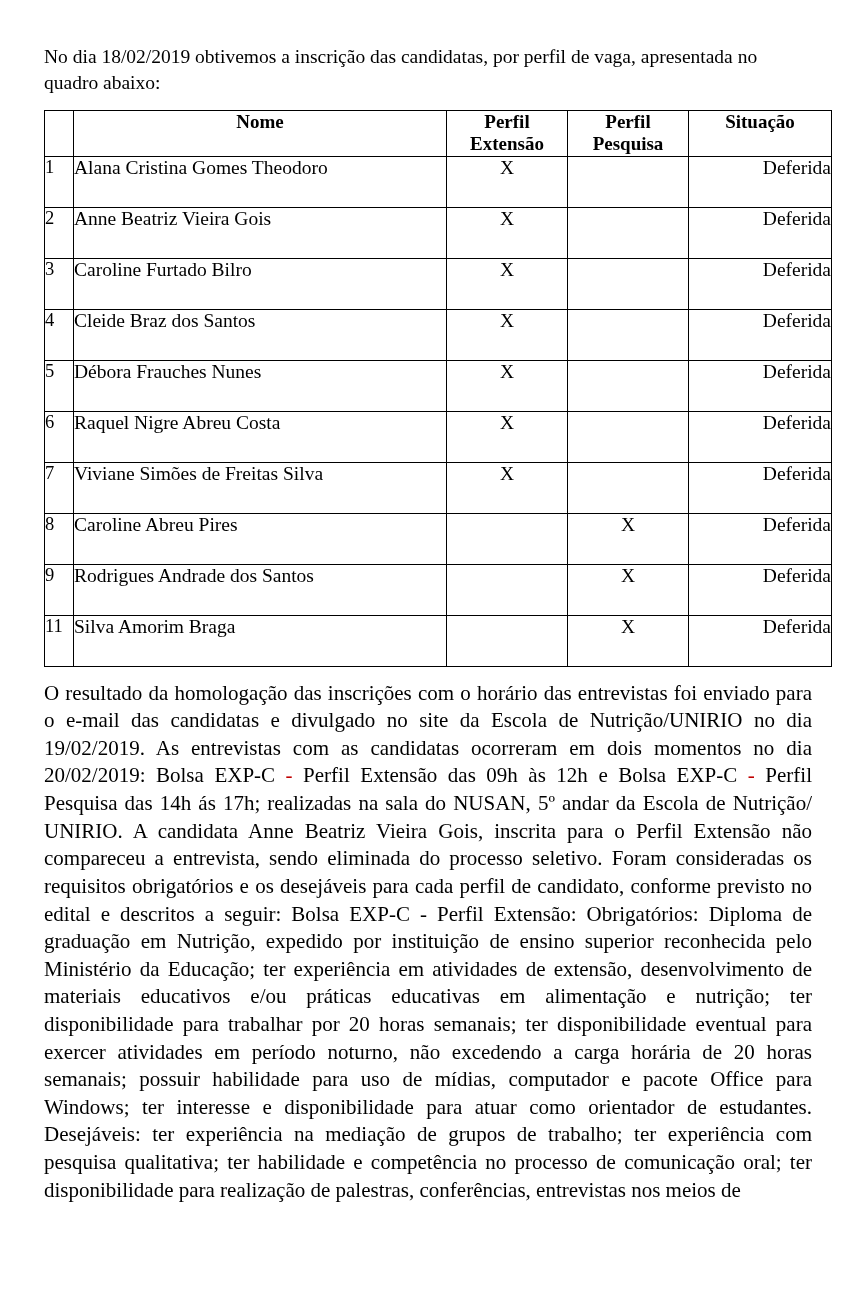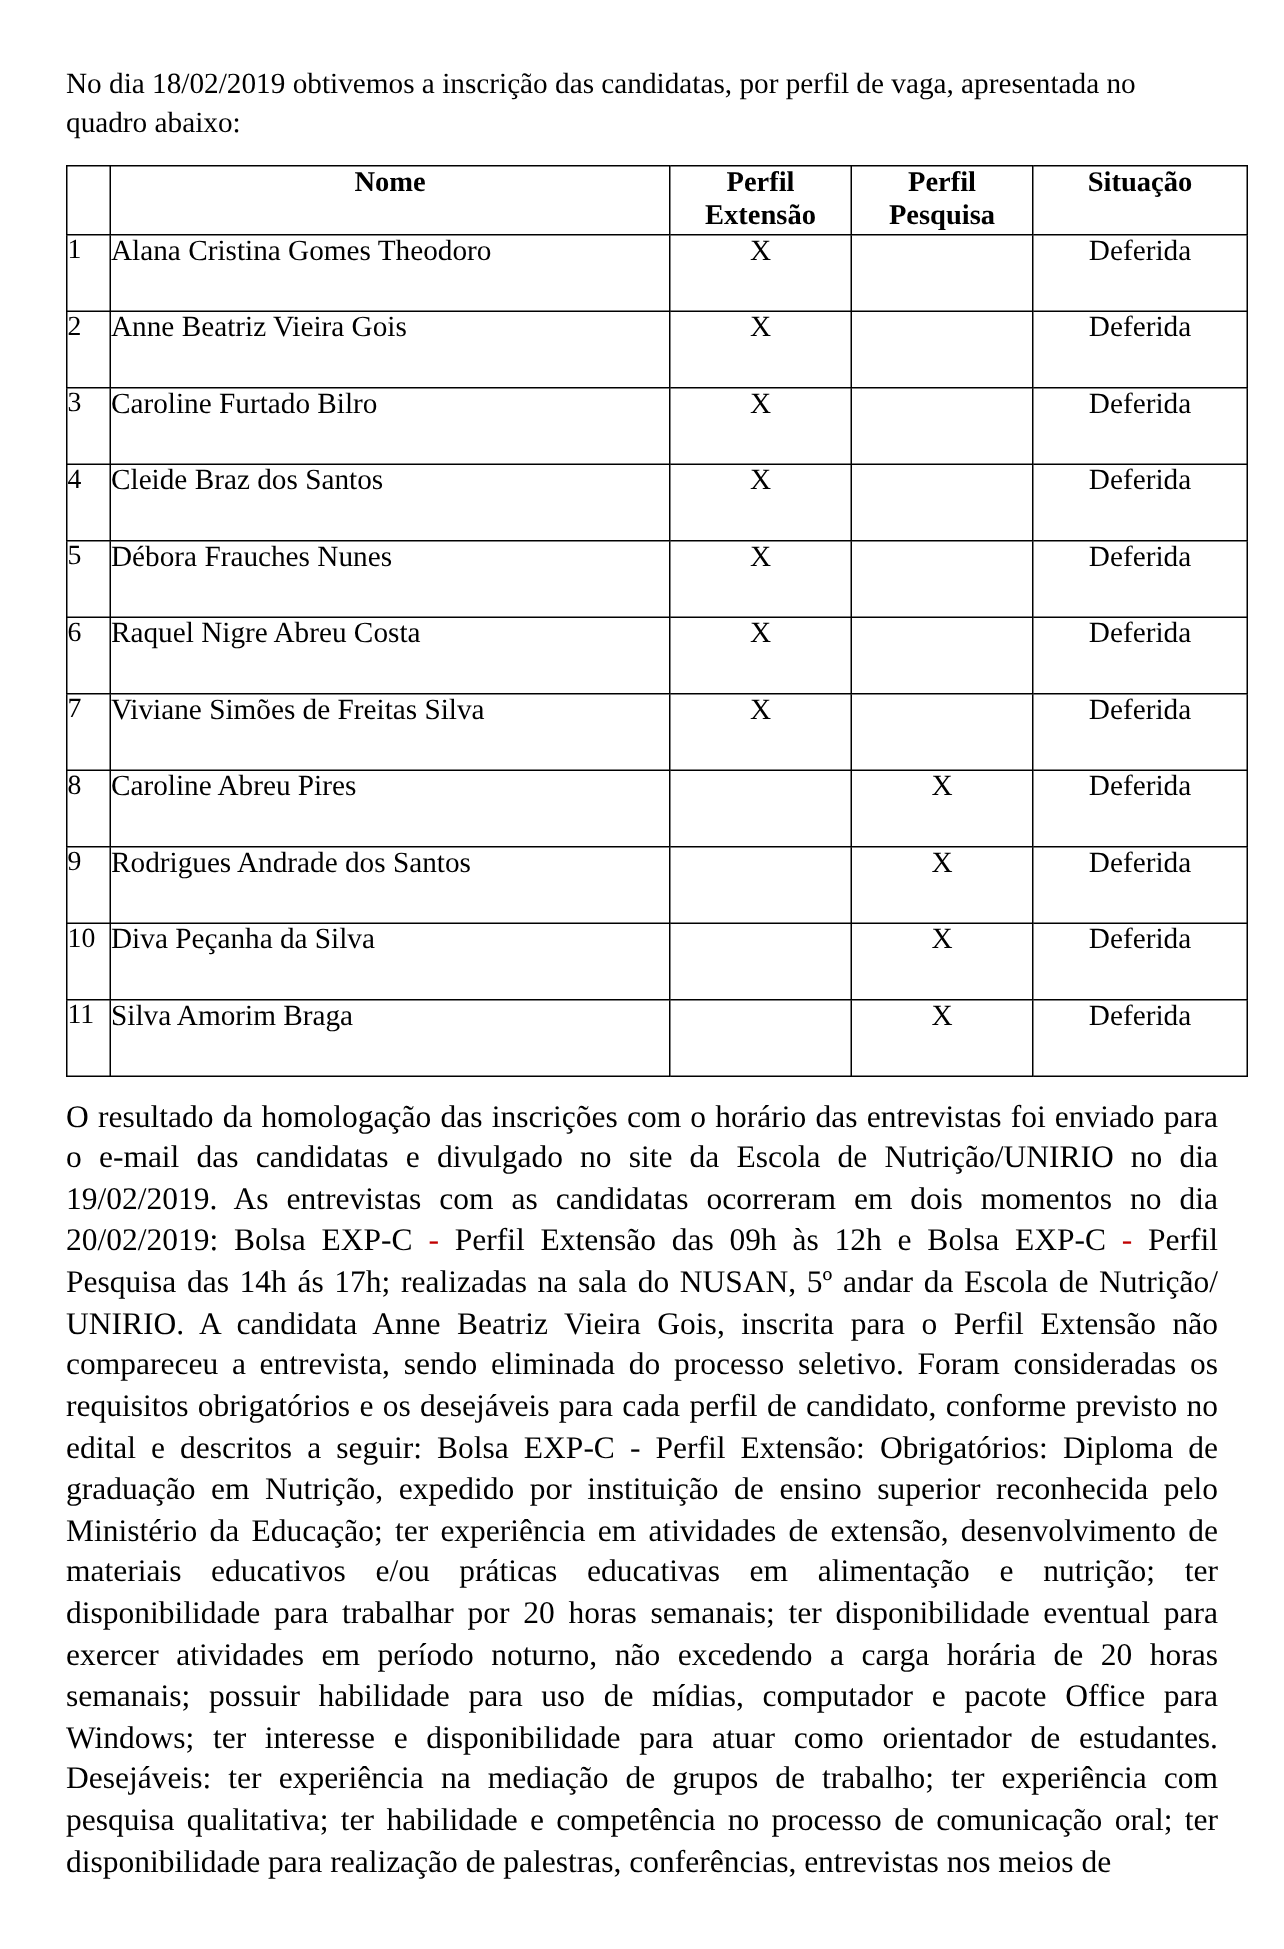--- a/index.html
+++ b/index.html
@@ -69,21 +69,21 @@
   td.mark {
     font-size: 19.5px;
     text-align: center;
     vertical-align: bottom;
     padding: 0 0 4px 0;
   }
   td.sit {
     font-size: 19.5px;
     line-height: 1.1;
     padding: 2px 0 0 4px;
-    text-align: center;
+    text-align: right;
     vertical-align: top;
   }
   tbody tr { height: 51px; }
 
   .body-text {
     font-size: 21px;
     line-height: 1.315;
     text-align: justify;
     margin: 13px 0 0 0;
   }
@@ -170,27 +170,20 @@
           <td class="sit">Deferida</td>
         </tr>
         <tr>
           <td class="idx">9</td>
           <td class="nome">Rodrigues Andrade dos Santos</td>
           <td class="mark"></td>
           <td class="mark">X</td>
           <td class="sit">Deferida</td>
         </tr>
         <tr>
-          <td class="idx">10</td>
-          <td class="nome">Diva Peçanha da Silva</td>
-          <td class="mark"></td>
-          <td class="mark">X</td>
-          <td class="sit">Deferida</td>
-        </tr>
-        <tr>
           <td class="idx">11</td>
           <td class="nome">Silva Amorim Braga</td>
           <td class="mark"></td>
           <td class="mark">X</td>
           <td class="sit">Deferida</td>
         </tr>
       </tbody>
   </table>
 
   <p class="body-text"><span>O resultado da homologação das inscrições com o horário das entrevistas foi enviado para o e-mail das candidatas e divulgado no site da Escola de Nutrição/UNIRIO no dia 19/02/2019. As entrevistas com as candidatas ocorreram em dois momentos no dia 20/02/2019: Bolsa EXP-C </span><span class="dash">-</span><span> Perfil Extensão das 09h às 12h e Bolsa EXP-C </span><span class="dash">-</span><span> Perfil Pesquisa das 14h ás 17h; realizadas na sala do NUSAN, 5º andar da Escola de Nutrição/ UNIRIO. A candidata Anne Beatriz Vieira Gois, inscrita para o Perfil Extensão não compareceu a entrevista, sendo eliminada do processo seletivo. Foram consideradas os requisitos obrigatórios e os desejáveis para cada perfil de candidato, conforme previsto no edital e descritos a seguir: Bolsa EXP-C - Perfil Extensão: Obrigatórios: Diploma de graduação em Nutrição, expedido por instituição de ensino superior reconhecida pelo Ministério da Educação; ter experiência em atividades de extensão, desenvolvimento de materiais educativos e/ou práticas educativas em alimentação e nutrição; ter disponibilidade para trabalhar por 20 horas semanais; ter disponibilidade eventual para exercer atividades em período noturno, não excedendo a carga horária de 20 horas semanais; possuir habilidade para uso de mídias, computador e pacote Office para Windows; ter interesse e disponibilidade para atuar como orientador de estudantes. Desejáveis: ter experiência na mediação de grupos de trabalho; ter experiência com pesquisa qualitativa; ter habilidade e competência no processo de comunicação oral; ter disponibilidade para realização de palestras, conferências, entrevistas nos meios de</span></p>

